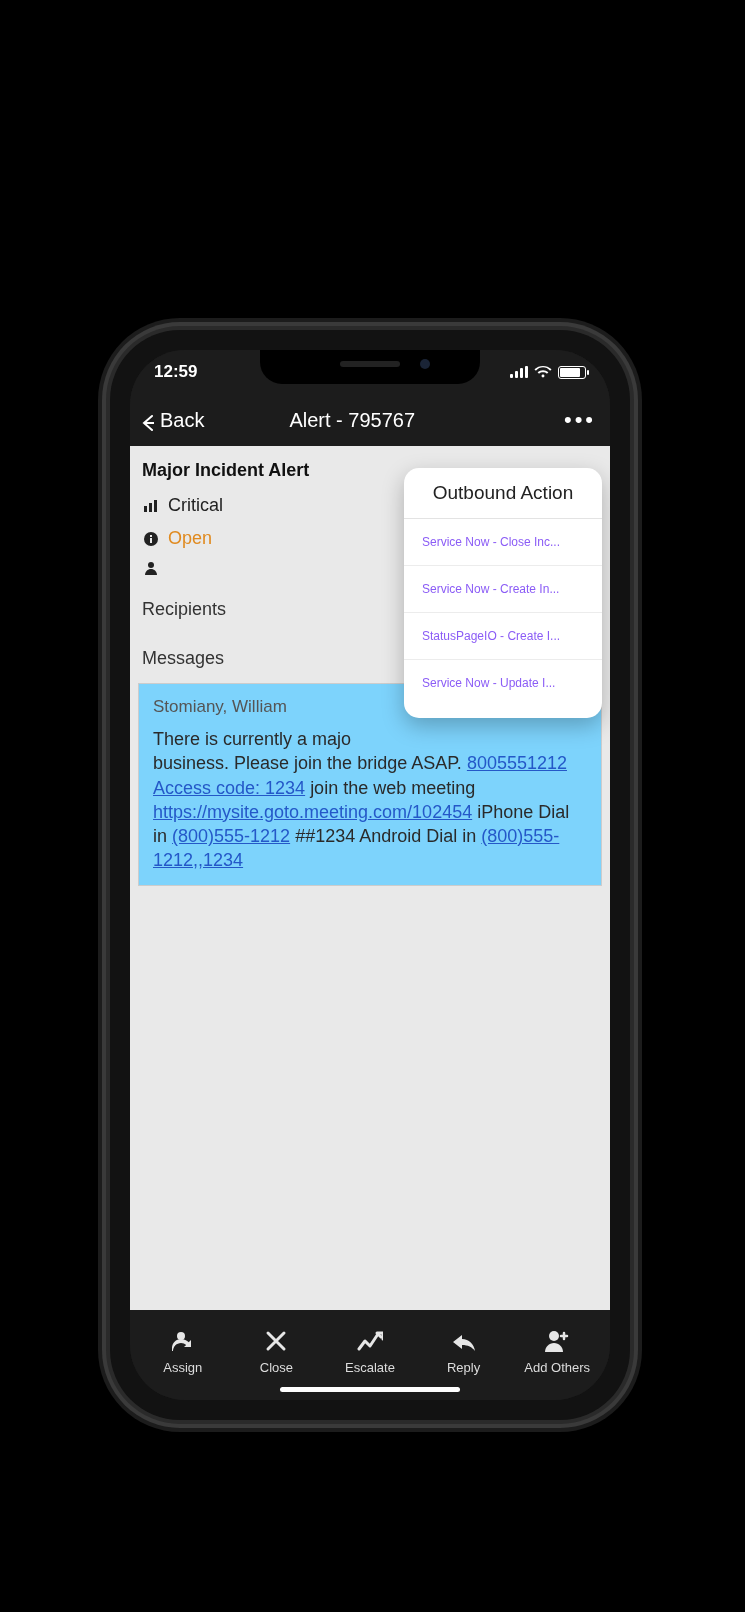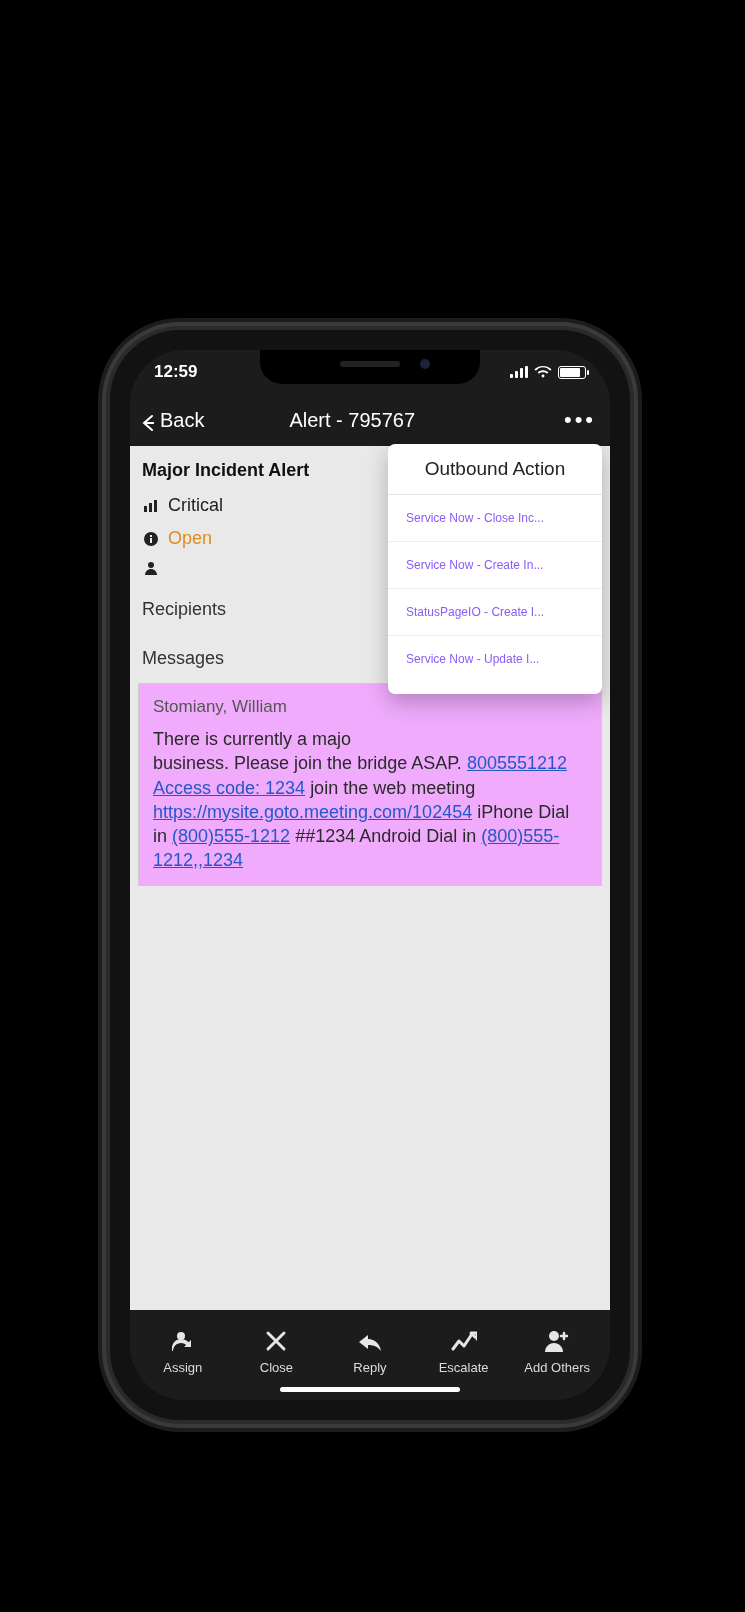--- a/index.html
+++ b/index.html
@@ -156,37 +156,37 @@
   .meta-row .icon { width: 18px; display:inline-flex; justify-content:center; color:#222; }
   .status-open { color: #e08a1f; }
   .section-label {
     padding: 18px 12px 10px;
     font-size: 18px;
     color: #333;
   }
   .msg {
     margin: 4px 8px;
     border: 1px solid #ccc;
-    background: #f0abfc;
+    background: #7dd3fc;
     padding: 12px 14px;
     font-size: 18px;
     line-height: 1.35;
     color: #2a2a2a;
   }
   .msg-author { color: #555; font-size: 17px; margin-bottom: 8px; }
   .msg a { color: #2458c8; text-decoration: underline; }
 
   
   .dropdown {
     position: absolute;
-    top: 94px;
+    top: 118px;
     right: 8px;
-    width: 214px;
+    width: 198px;
     background: #fff;
-    border-radius: 7px;
+    border-radius: 15px;
     box-shadow: 0 8px 22px rgba(0,0,0,.25);
     z-index: 60;
     overflow: hidden;
   }
   .dropdown::before {
     content: "";
     position: absolute;
     top: -8px;
     right: 18px;
     width: 0; height: 0;
@@ -357,33 +357,33 @@
         <span class="aicon">
           <svg width="22" height="22" viewBox="0 0 22 22">
               <path d="M3 3l16 16M19 3L3 19" stroke="#e6e6e6" stroke-width="3" stroke-linecap="round"></path>
             </svg>
         </span>
         <span>Close</span>
       </div>
       <div class="action">
         <span class="aicon">
           <svg width="26" height="20" viewBox="0 0 26 20">
-              <path d="M11 4L2 11l9 7v-4c6 0 10 2 13 6-1-7-6-12-13-12V4z"></path>
-            </svg>
-        </span>
-        <span>Reply</span>
-      </div>
-      <div class="action">
-        <span class="aicon">
-          <svg width="26" height="20" viewBox="0 0 26 20">
               <path d="M2 18l6-8 5 5 8-12 3 3" stroke="#e6e6e6" stroke-width="3" fill="none" stroke-linecap="round" stroke-linejoin="round"></path>
               <path d="M20 2l6 0 0 6" stroke="#e6e6e6" stroke-width="3" fill="none" stroke-linecap="round"></path>
             </svg>
         </span>
         <span>Escalate</span>
+      </div>
+      <div class="action">
+        <span class="aicon">
+          <svg width="26" height="20" viewBox="0 0 26 20">
+              <path d="M11 4L2 11l9 7v-4c6 0 10 2 13 6-1-7-6-12-13-12V4z"></path>
+            </svg>
+        </span>
+        <span>Reply</span>
       </div>
       <div class="action">
         <span class="aicon">
           <svg width="26" height="22" viewBox="0 0 26 22">
               <circle cx="10" cy="6" r="5"></circle>
               <path d="M1 22c0-5 4-9 9-9s9 4 9 9H1z"></path>
               <path d="M20 3v6M17 6h6" stroke="#e6e6e6" stroke-width="2.5" stroke-linecap="round"></path>
             </svg>
         </span>
         <span>Add Others</span>

